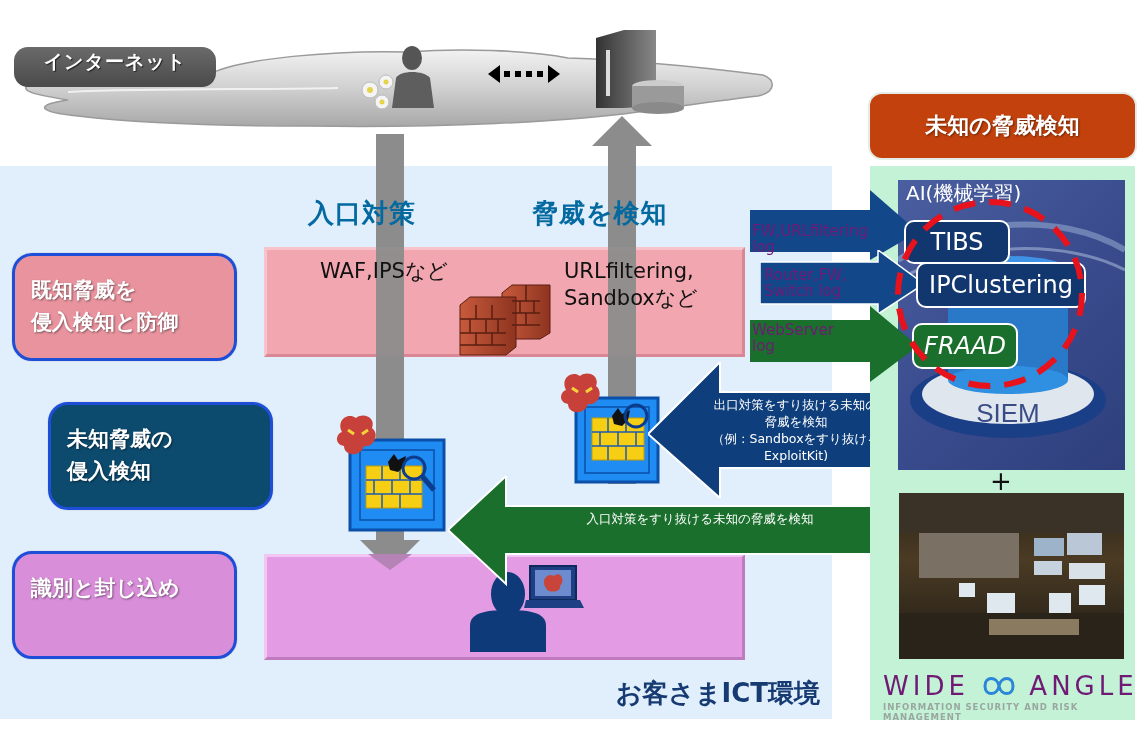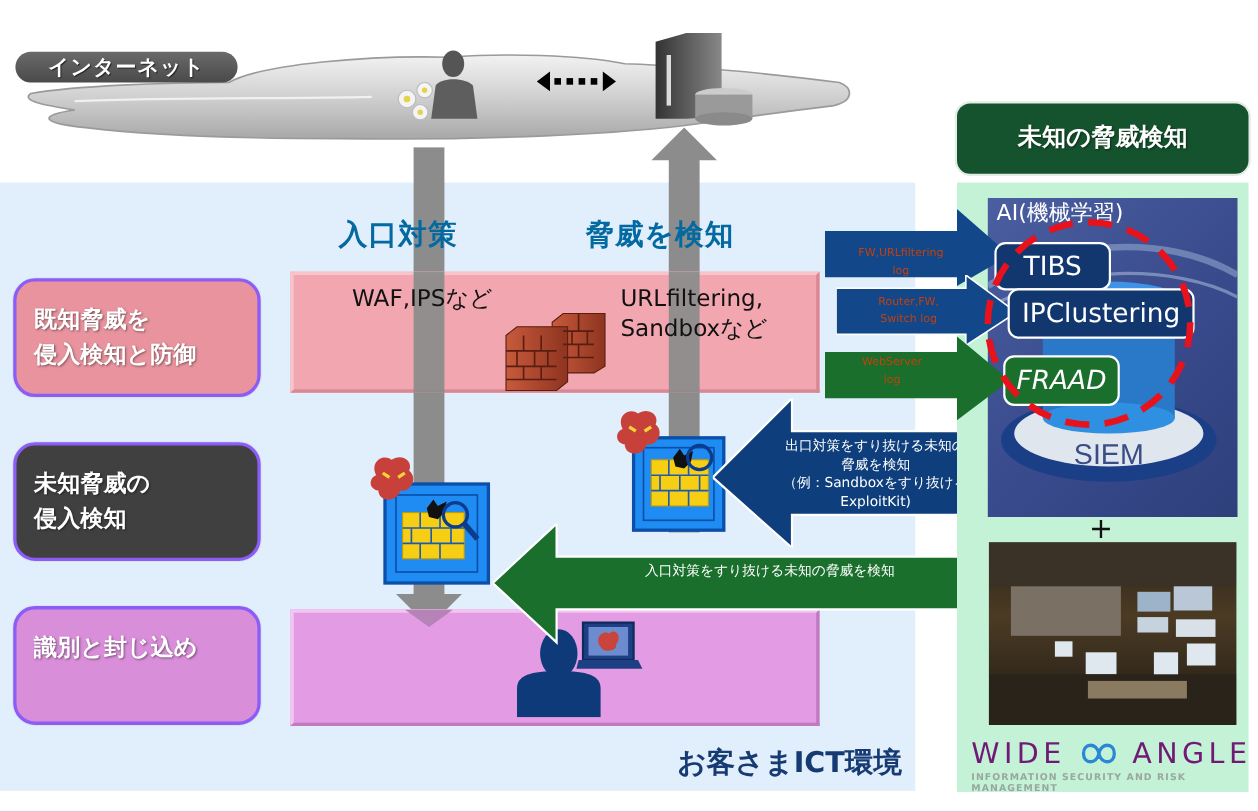--- a/index.html
+++ b/index.html
@@ -2,64 +2,64 @@
 <html><head>
 <meta charset="utf-8">
 <style>
   html, body { margin:0; padding:0; }
   body { width:1144px; height:737px; position:relative; background:#ffffff; overflow:hidden;
          font-family:"DejaVu Sans","Liberation Sans",sans-serif; }
   .abs { position:absolute; }
 
   
   #cloud { left:8px; top:30px; width:770px; height:110px; }
-  .inet-label { left:14px; top:47px; width:202px; height:28px; background:linear-gradient(#6a6a6a,#4a4a4a);
+  .inet-label { left:14px; top:47px; width:202px; height:40px; background:linear-gradient(#6a6a6a,#4a4a4a);
     border-radius:14px; color:#fff; font-weight:bold; font-size:19px; line-height:28px; text-align:center;
     letter-spacing:1px; text-shadow:1px 1px 1px #222; }
 
   
   .env { left:0; top:166px; width:832px; height:553px; background:#e1eefb; }
   .env-title { left:530px; top:676px; width:290px; font-size:26px; font-weight:bold; color:#163b73; text-align:right; }
 
   
-  .side { left:12px; width:225px; border:3px solid #8b5cf6; border-radius:20px; color:#fff; font-weight:bold;
+  .side { left:12px; width:225px; border:3px solid #1d4ed8; border-radius:20px; color:#fff; font-weight:bold;
     font-size:21px; line-height:32px; padding:18px 0 0 16px; box-sizing:border-box;
     text-shadow:1px 1px 2px rgba(0,0,0,.45); box-shadow:0 0 0 1px #d9e4f0; }
   .side.pink { top:253px; height:108px; background:#e8939e; }
-  .side.blue { top:402px; height:108px; background:#404040; }
+  .side.blue { top:402px; height:108px; background:#0c4a6e;margin-left:36px; }
   .side.violet { top:551px; height:108px; background:#d98ed9; }
 
   
   .band { left:264px; width:481px; border:3px solid; box-sizing:border-box; }
   .band.pink { top:247px; height:110px; background:#f2a6b0; border-color:#f7c4cb #d98794 #d98794 #f7c4cb; }
   .band.violet { top:554px; height:106px; background:#e39be3; border-color:#f2c6f2 #c07ac0 #c07ac0 #f2c6f2; }
   .band-text { font-size:21px; color:#111; line-height:27px; }
 
   .col-title { top:196px; font-size:26px; font-weight:bold; color:#0369a1; letter-spacing:1px; }
 
   
   .pipe { background:#8c8c8c; }
 
   
-  .rp-head { left:870px; top:94px; width:265px; height:64px; background:#14532d; border-radius:12px;
+  .rp-head { left:870px; top:94px; width:265px; height:64px; background:#c2410c; border-radius:12px;
     color:#fff; font-size:22px; font-weight:bold; text-align:center; line-height:64px;
     text-shadow:1px 1px 2px rgba(0,0,0,.45); box-shadow:0 0 0 2px #e3ece6; }
   .rp-body { left:870px; top:166px; width:265px; height:554px; background:#c3f2d6; }
   .siem { left:898px; top:180px; width:227px; height:290px; background:linear-gradient(135deg,#4a5ea0 0%,#3a4c8e 50%,#2e3f7c 100%); overflow:hidden; }
   .ai-title { left:906px; top:180px; color:#fff; font-size:20px; }
   .node { border:2px solid #fff; border-radius:10px; color:#fff; font-size:24px; text-align:center; box-sizing:border-box; }
   .node.navy { background:#12376f; }
   .node.green { background:#1a6f2d;font-style:italic; }
   .plus { left:990px; top:466px; font-size:26px; color:#111; }
   .soc { left:899px; top:493px; width:225px; height:166px; background:linear-gradient(180deg,#2b2418 0%,#4b3b24 40%,#1f1b15 100%); overflow:hidden; }
   .logo { left:883px; top:671px; font-size:26px; color:#701a75; letter-spacing:4px; }
   .logo-sub { left:883px; top:702px; font-size:8.5px; color:#9aa6a0; letter-spacing:1px; font-weight:bold; }
 
   
-  .arrow-lbl { color:#c2410c; font-size:10px; text-align:center; line-height:16px; }
+  .arrow-lbl { color:#701a75; font-size:15px; text-align:left; line-height:16px; }
   .note { color:#fff; font-size:12.5px; text-align:center; line-height:17px; }
 </style>
 </head>
 <body>
 
 <svg id="cloud" class="abs" viewBox="0 0 770 110">
   <defs>
     <linearGradient id="cg" x1="0" y1="0" x2="0" y2="1">
       <stop offset="0" stop-color="#f2f2f2"></stop>
         <stop offset="0.5" stop-color="#d0d0d0"></stop>

